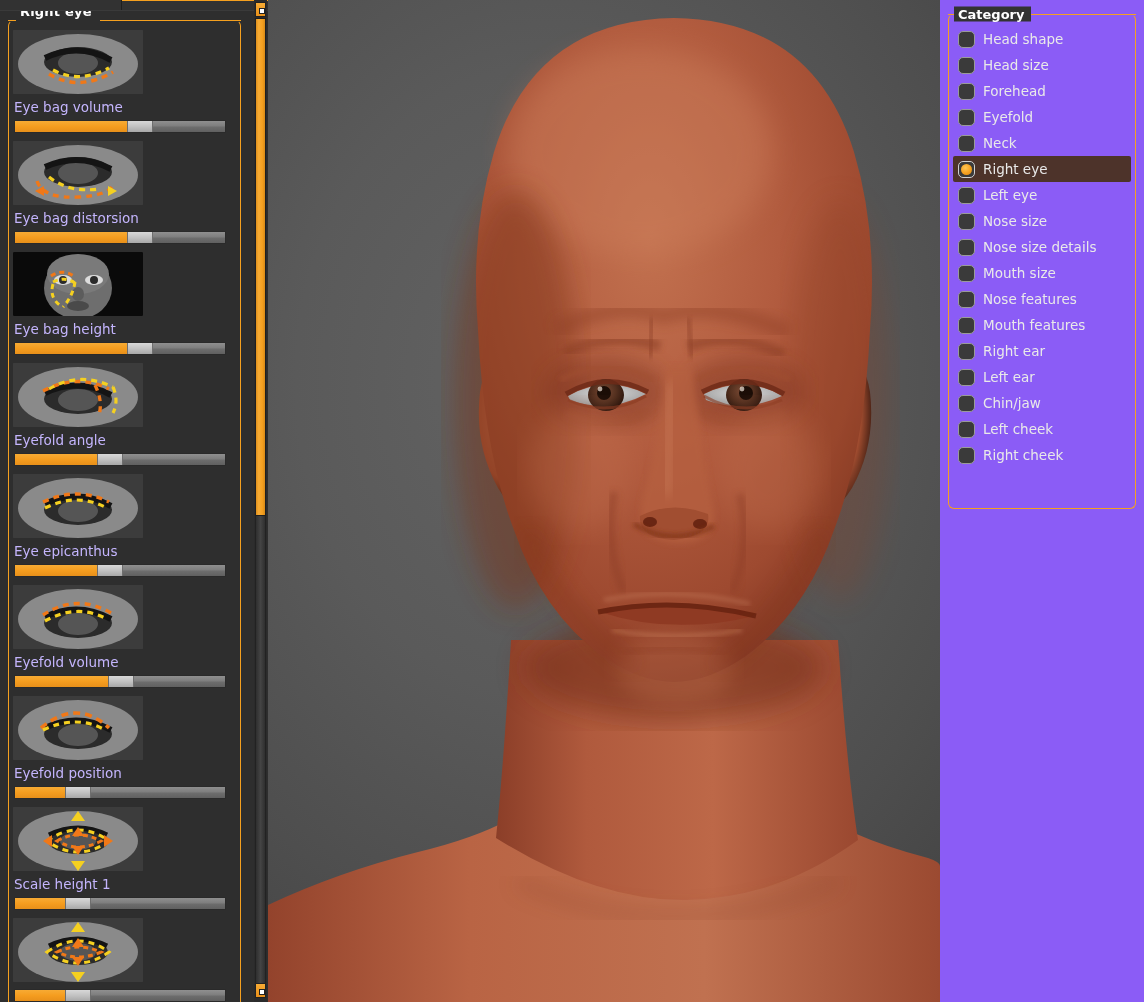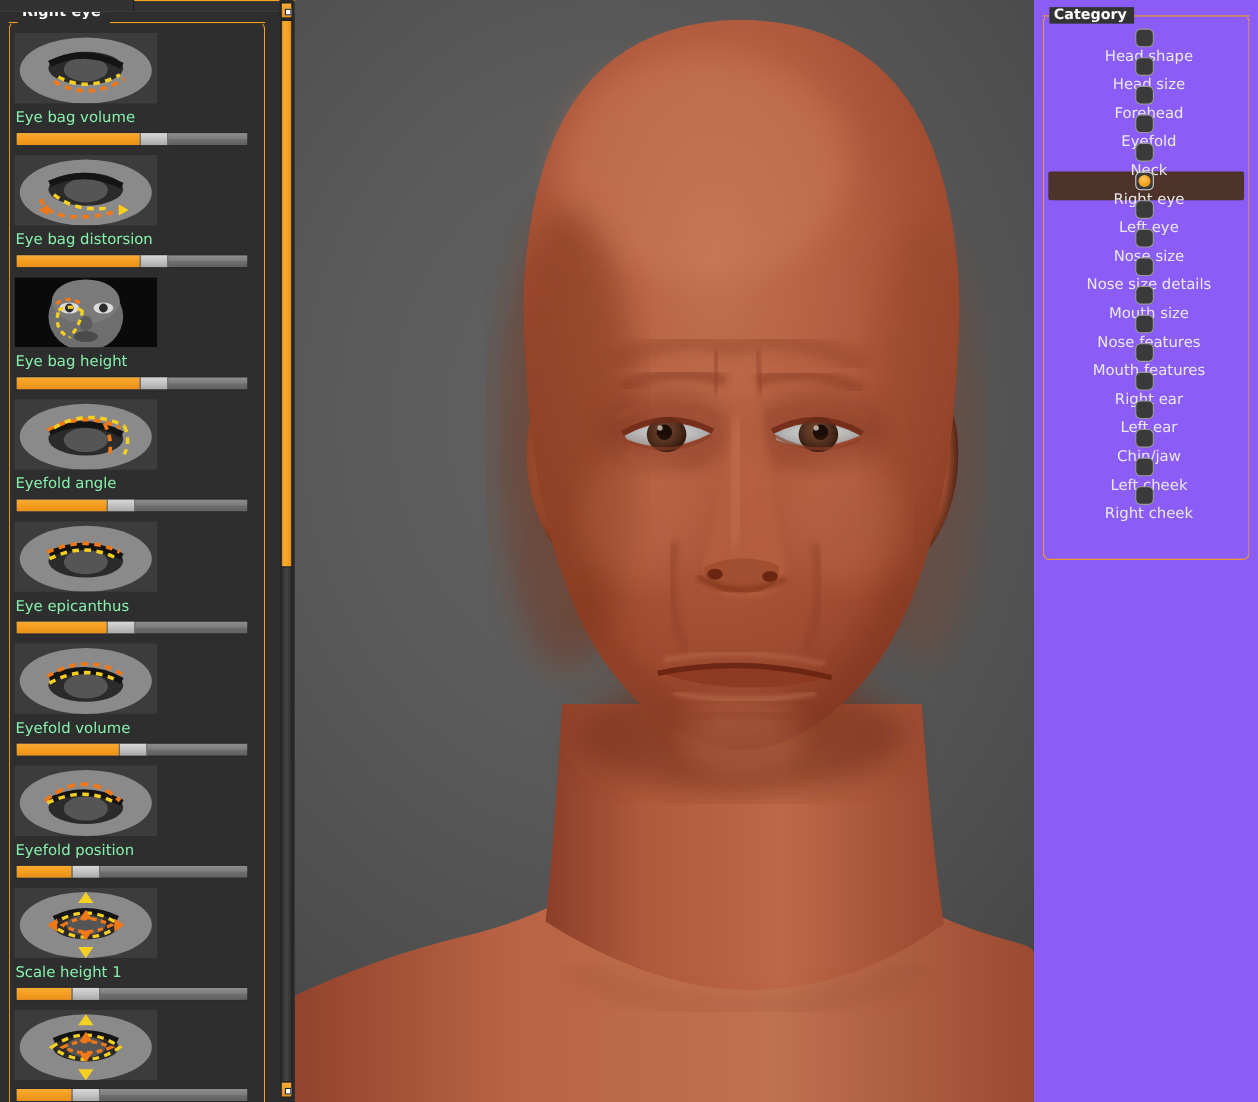--- a/index.html
+++ b/index.html
@@ -65,21 +65,21 @@
     position: absolute; left: 13px; top: 19px;
     width: 224px; height: 980px;
   }
   .modifier { width: 224px; margin-bottom: 1px; }
   .thumb-img {
     width: 130px; height: 64px; display: block;
     background: #3a3a3a; border: 0; margin: 0 0 3px 0;
     position: relative; overflow: hidden; border-radius: 1px;
   }
   .mod-label {
-    color: #86efac; font-size: 13.5px; line-height: 19px;
+    color: #c4b5fd; font-size: 13.5px; line-height: 19px;
     padding: 1px 0 3px 1px; white-space: nowrap;
   }
   .slider {
     position: relative; width: 212px; height: 13px;
     margin: 0 0 8px 1px;
     background: linear-gradient(to bottom,#8f8f8f 0%,#7e7e7e 45%,#6d6d6d 55%,#606060 100%);
     border: 1px solid #2a2a2a; border-radius: 1px;
     overflow: hidden;
   }
   .slider-fill {
@@ -153,21 +153,20 @@
   .cat-line-right {
     position: absolute; top: 14px; height: 1px; background: #f5a01f;
   }
   .cat-list {
     position: absolute; left: 13px; top: 26px; width: 178px;
   }
   .cat-item {
     display: flex; align-items: center; height: 26px;
     padding-left: 5px; border-radius: 2px;
     cursor: default;
-    flex-direction: column;
   }
   .cat-item.selected { background: #4d332a; }
   .radio {
     width: 17px; height: 17px; flex: 0 0 17px;
     border: 1px solid #9a9a9a; border-radius: 5px;
     background: #3a3a3a; margin-right: 8px;
     position: relative;
   }
   .cat-item.selected .radio { border-color: #cfcfcf; }
   .radio-dot {

